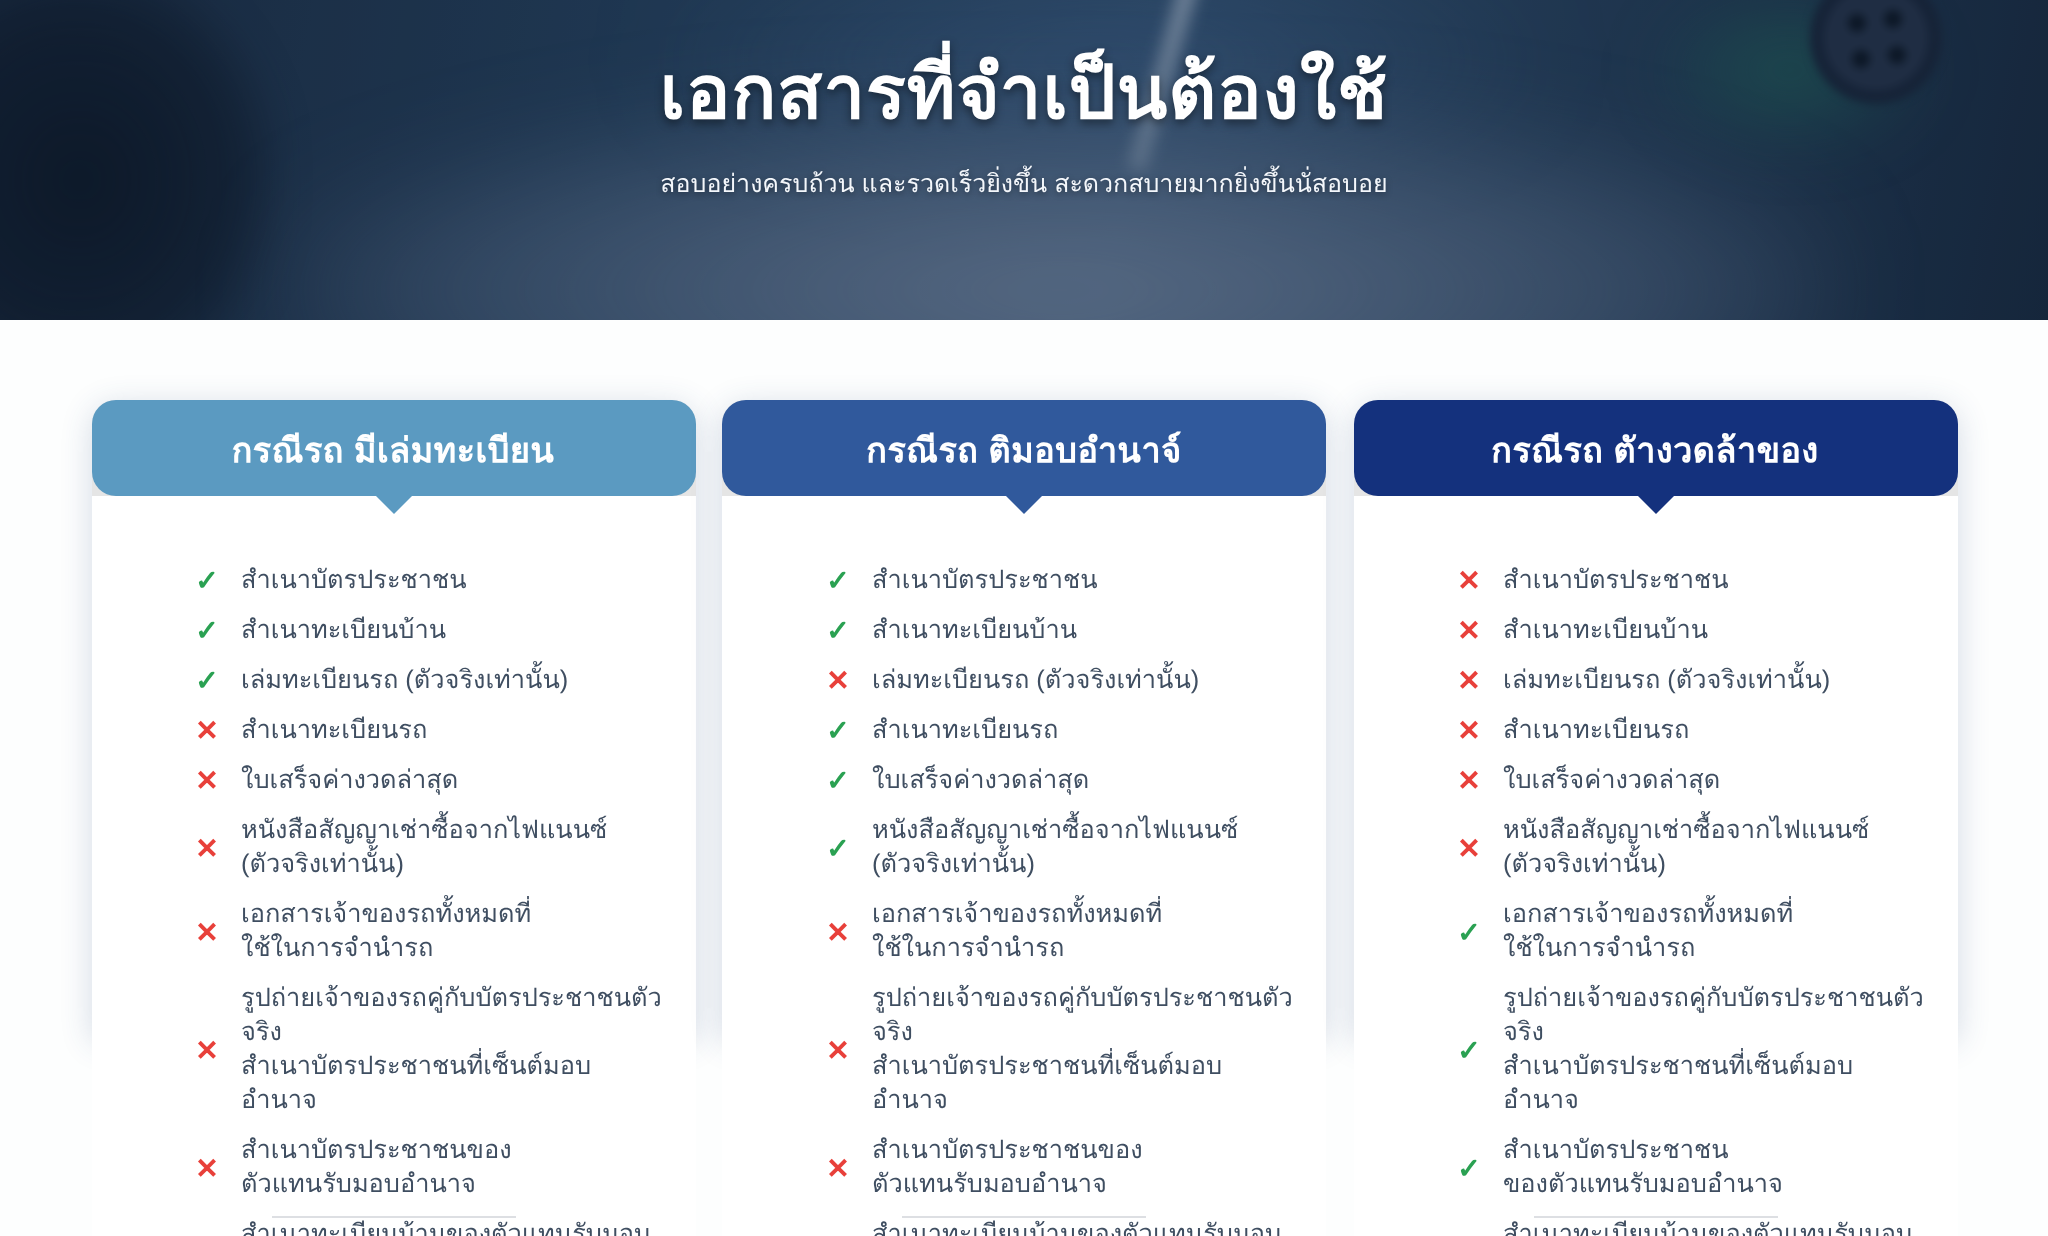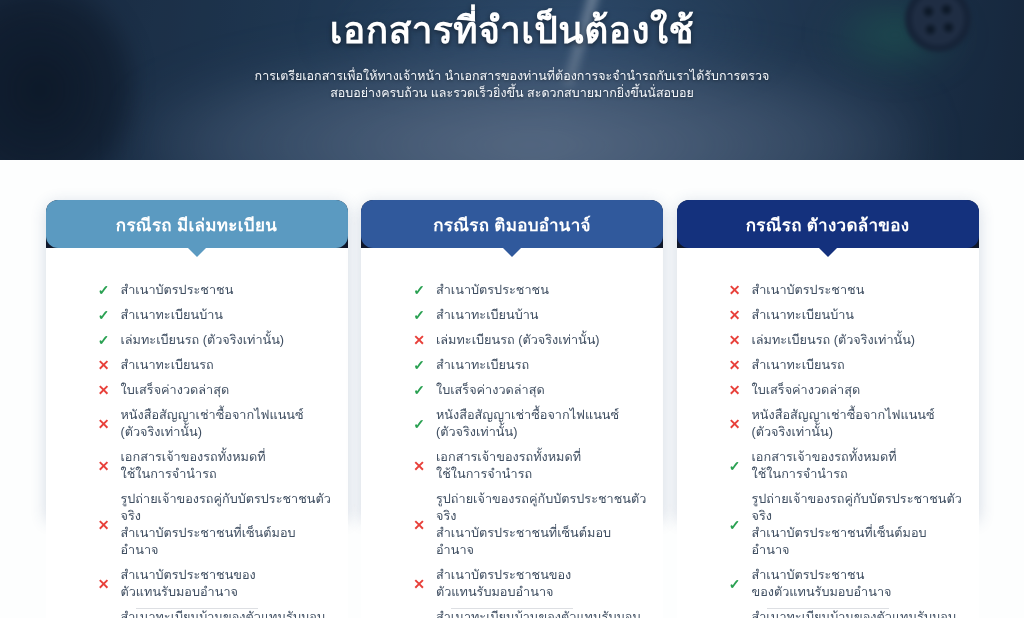--- a/index.html
+++ b/index.html
@@ -63,21 +63,21 @@
     background: linear-gradient(#aebfd2, #7e94ac);
     transform: rotate(16deg);
     filter: blur(4px); opacity: 0.85;
   }
   .hero-overlay {
     position: absolute; inset: 0;
     background: rgba(18, 32, 54, 0.28);
   }
   .hero-content {
     position: relative; z-index: 3;
-    padding-top: 0;
+    padding-top: 16px;
     text-align: center;
     color: #ffffff;
   }
   .hero-title {
     font-size: 37px;
     font-weight: bold;
     letter-spacing: 0.5px;
     text-shadow: 0 2px 5px rgba(0,0,0,0.45);
   }
   .hero-subtitle {
@@ -94,21 +94,21 @@
     gap: 13.5px;
     width: 933px;
     margin: 40px auto 0 auto;
   }
   .card {
     position: relative;
     width: 302px;
     height: 318px;
     border-radius: 12px 12px 0 0;
     box-shadow: 0 3px 16px rgba(45, 75, 125, 0.20);
-    background: #0f172a;
+    background: #e5e5e5;
   }
   .card-header {
     position: relative;
     height: 48px;
     border-radius: 12px;
     display: flex;
     align-items: center;
     justify-content: center;
   }
   .card-title {
@@ -181,21 +181,20 @@
     <div class="shirt-button">
       <span class="hole hole1"></span>
         <span class="hole hole2"></span>
       <span class="hole hole3"></span>
         <span class="hole hole4"></span>
     </div>
     <div class="hero-overlay"></div>
     <div class="hero-content">
       <div class="hero-title">เอกสารที่จำเป็นต้องใช้</div>
       <div class="hero-subtitle">
-        <div>การเตรียเอกสารเพื่อให้ทางเจ้าหน้า นำเอกสารของท่านที่ต้องการจะจำนำรถกับเราได้รับการตรวจ</div>
         <div>สอบอย่างครบถ้วน และรวดเร็วยิ่งขึ้น สะดวกสบายมากยิ่งขึ้นนั่สอบอย</div>
       </div>
     </div>
   </div>
 
   <div class="cards-row">
       <div class="card">
         <div class="card-header" style="background: rgb(91, 154, 193);">
           <span class="card-title">กรณีรถ มีเล่มทะเบียน</span>
           <div class="card-pointer" style="border-top-color: rgb(91, 154, 193);"></div>

